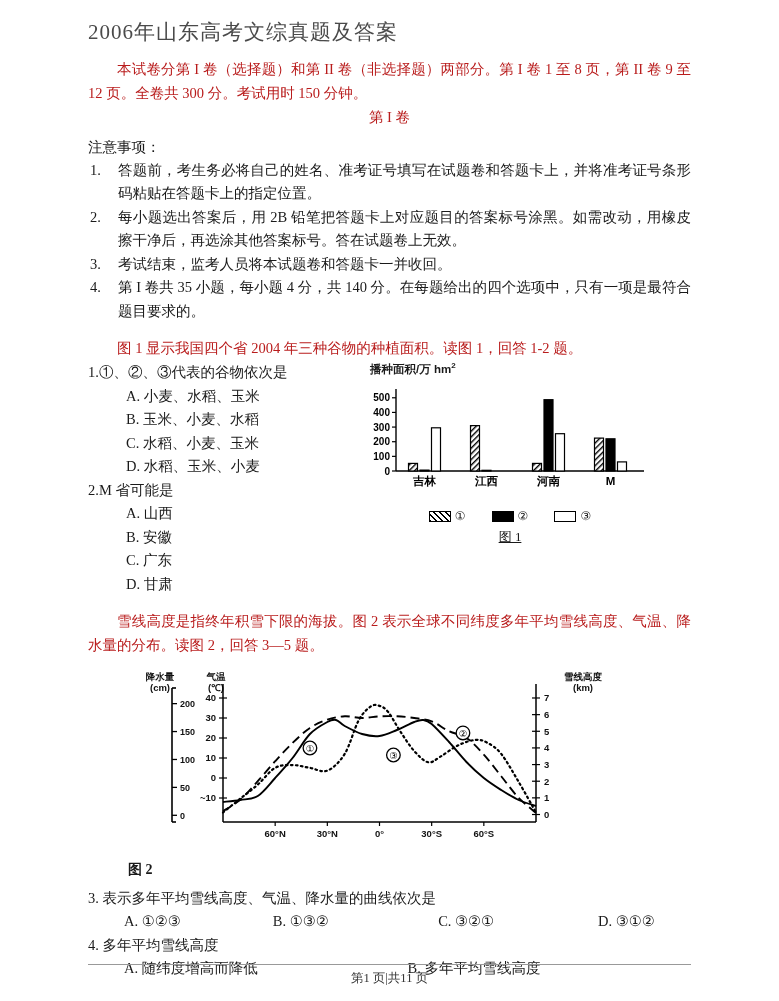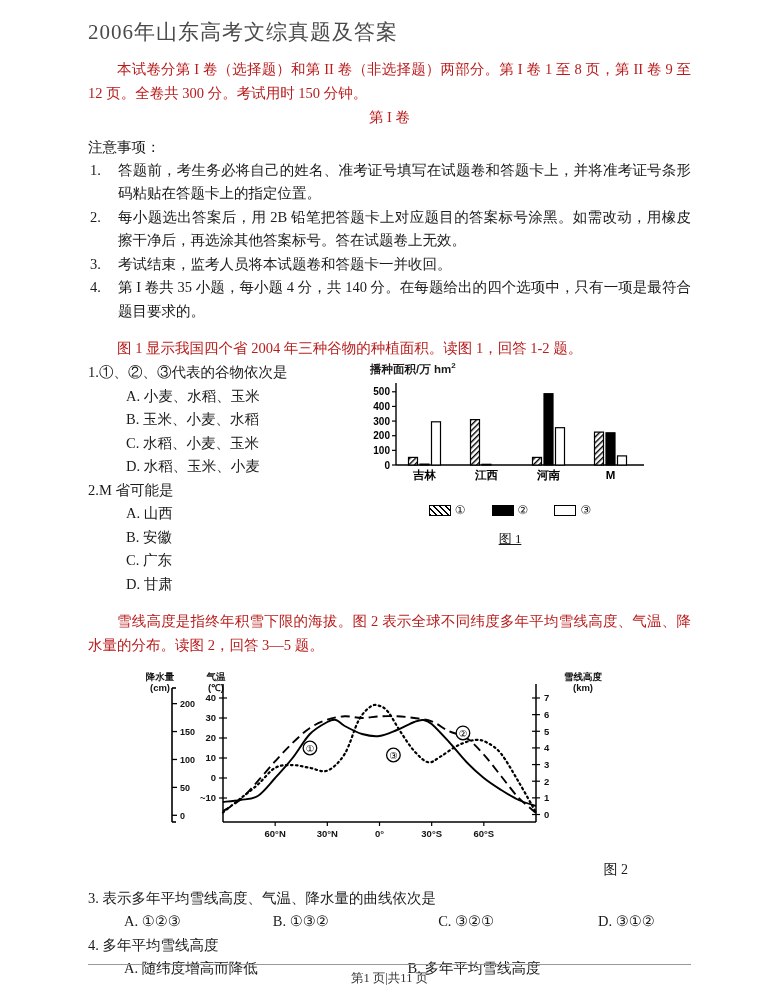--- a/index.html
+++ b/index.html
@@ -76,21 +76,21 @@
   .fig1-wrap {
     position: absolute;
     left: 272px;
     top: 0px;
     width: 300px;
   }
   .fig1-axislabel {
     font-size: 11.5px;
     font-weight: bold;
     margin-left: 10px;
-    margin-bottom: 0;
+    margin-bottom: 6px;
     font-family: "Liberation Sans", sans-serif;
   }
   .fig1-axislabel sup { font-size: 8px; }
   .fig1-legend {
     display: flex;
     justify-content: center;
     gap: 26px;
     margin-top: 4px;
     font-size: 12px;
     align-items: center;
@@ -99,34 +99,34 @@
   .legend-item { display: flex; align-items: center; gap: 4px; }
   .lg-swatch { width: 22px; height: 11px; border: 1.3px solid #000; display:inline-block; }
   .lg-hatch {
     background-image: repeating-linear-gradient(45deg, #000 0px, #000 1.3px, #fff 1.3px, #fff 4.2px);
   }
   .lg-solid { background: #000; }
   .lg-open { background: #fff; }
   .fig-caption {
     text-align: center;
     font-size: 13px;
-    margin-top: 12px;
+    margin-top: 4px;
     text-decoration: underline;
   }
 
   
   .fig2-wrap {
     margin-top: 12px;
     margin-left: 40px;
     width: 500px;
   }
   .fig2-caption {
-    text-align: right;
+    text-align: left;
     font-size: 14px;
-    font-weight: normal;
+    font-weight: bold;
     margin-top: 2px;
     margin-left: 40px;
     width: 500px;
   }
 
   .opts-row {
     display: flex;
     font-size: 14.5px;
     line-height: 1.62;
     padding-left: 36px;

